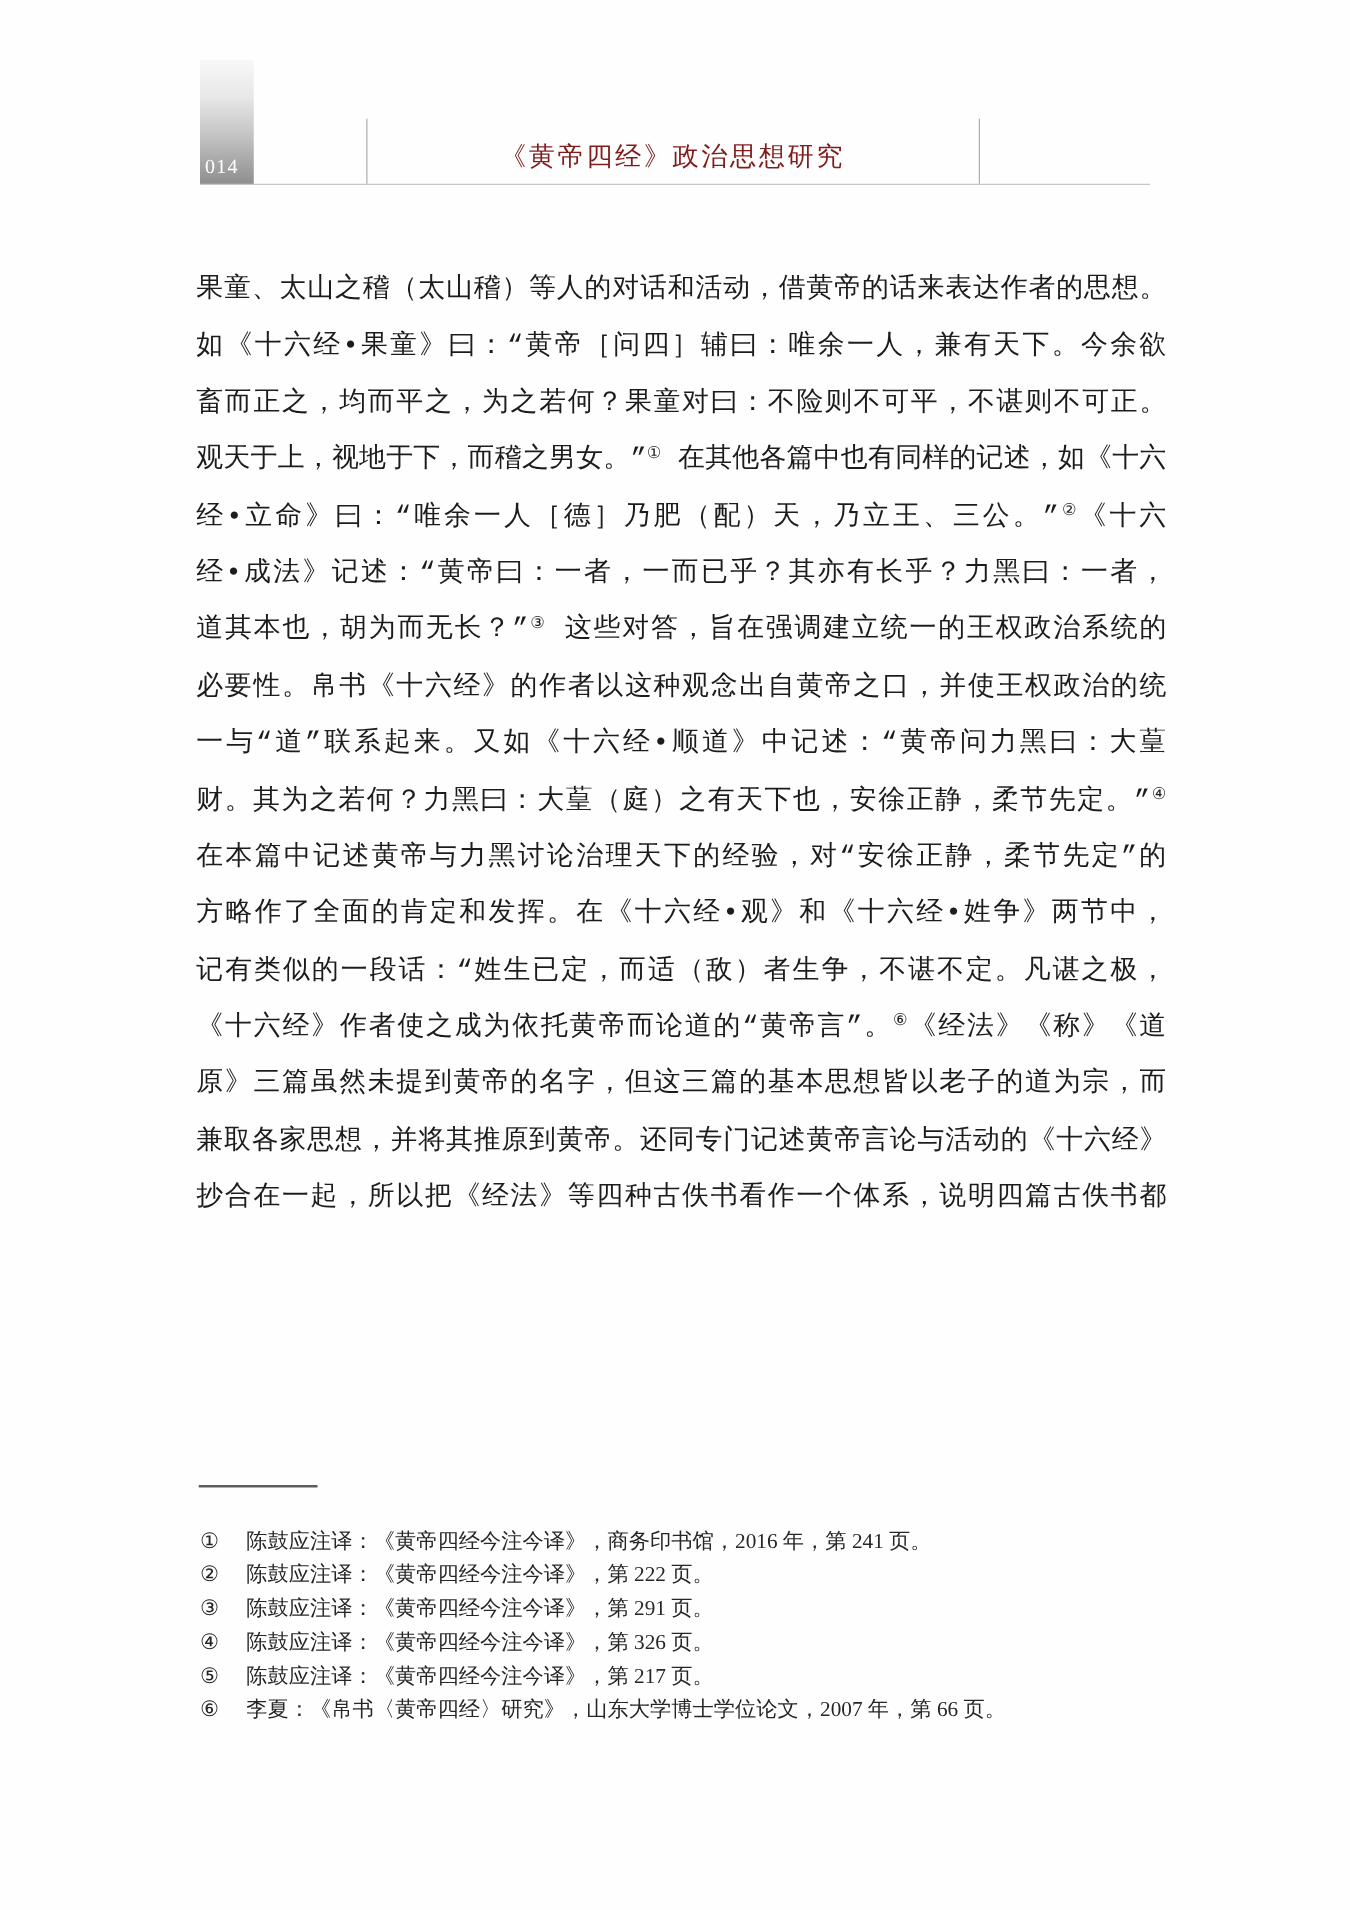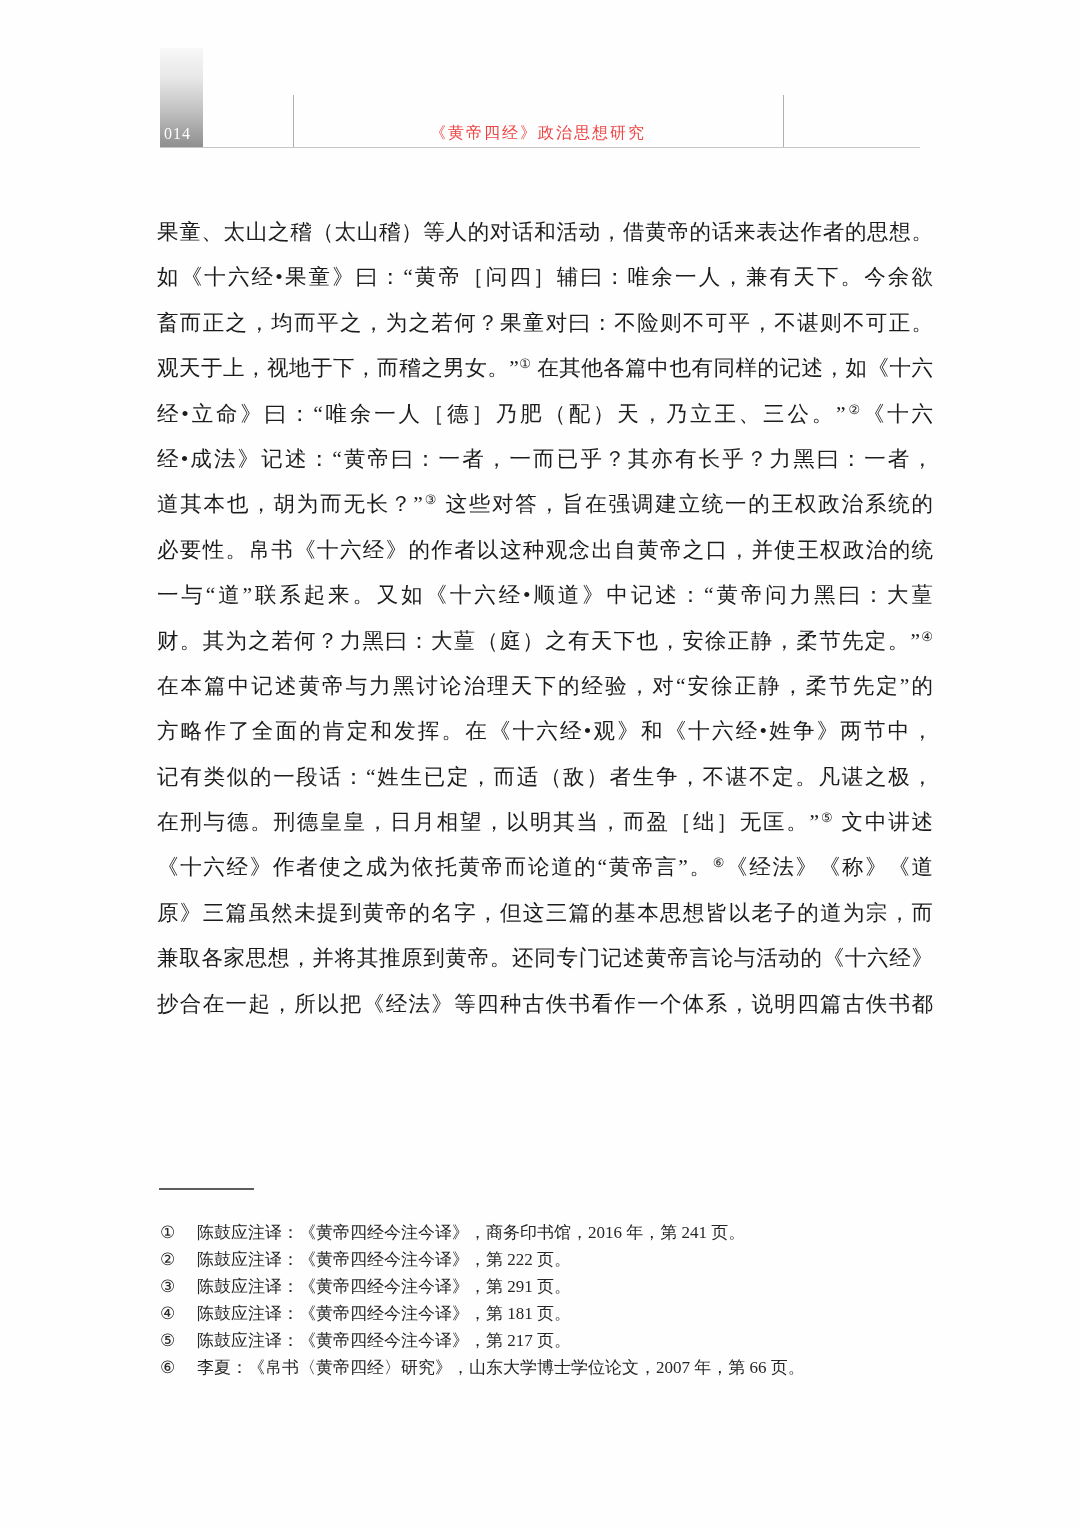--- a/index.html
+++ b/index.html
@@ -21,29 +21,29 @@
     position:absolute; left:160px; top:147px; width:760px; height:1px;
     background:#c6c6c6;
   }
   .tick {
     position:absolute; top:95px; width:1px; height:52px; background:#b0b0b0;
   }
   .tick-left  { left:293px; }
   .tick-right { left:783px; }
   .header-title {
     position:absolute; left:293px; top:111px; width:490px;
-    text-align:center; font-size:16px; color:#ef4444; letter-spacing:2px;margin-top:12px;
+    text-align:center; font-size:21px; color:#7f1d1d; letter-spacing:2px;
   }
   
   .body-text {
     position:absolute; left:157px; top:210px; width:776px;
     font-size:21.5px; line-height:45.4px; color:#1c1c1c;
   }
   .body-line {
-    height:45.4px; text-align:justify; text-align-last:justify;
+    height:45.4px; text-align:justify; text-align-last:justify;font-family:Liberation Mono, monospace;
   }
   sup.fn-ref {
     font-size:13px; line-height:0; vertical-align:7px; letter-spacing:0;
   }
   
   .fn-divider {
     position:absolute; left:159px; top:1188px; width:95px; height:2px;
     background:#5d5d5d;
   }
   .footnotes {
@@ -74,21 +74,20 @@
     <div class="body-line">观天于上，视地于下，而稽之男女。”<sup class="fn-ref">①</sup> 在其他各篇中也有同样的记述，如《十六</div>
     <div class="body-line">经•立命》曰：“唯余一人［德］乃肥（配）天，乃立王、三公。”<sup class="fn-ref">②</sup>《十六</div>
     <div class="body-line">经•成法》记述：“黄帝曰：一者，一而已乎？其亦有长乎？力黑曰：一者，</div>
     <div class="body-line">道其本也，胡为而无长？”<sup class="fn-ref">③</sup> 这些对答，旨在强调建立统一的王权政治系统的</div>
     <div class="body-line">必要性。帛书《十六经》的作者以这种观念出自黄帝之口，并使王权政治的统</div>
     <div class="body-line">一与“道”联系起来。又如《十六经•顺道》中记述：“黄帝问力黑曰：大葟</div>
     <div class="body-line">财。其为之若何？力黑曰：大葟（庭）之有天下也，安徐正静，柔节先定。”<sup class="fn-ref">④</sup></div>
     <div class="body-line">在本篇中记述黄帝与力黑讨论治理天下的经验，对“安徐正静，柔节先定”的</div>
     <div class="body-line">方略作了全面的肯定和发挥。在《十六经•观》和《十六经•姓争》两节中，</div>
     <div class="body-line">记有类似的一段话：“姓生已定，而适（敌）者生争，不谌不定。凡谌之极，</div>
-    <div class="body-line">在刑与德。刑德皇皇，日月相望，以明其当，而盈［绌］无匡。”<sup class="fn-ref">⑤</sup> 文中讲述</div>
     <div class="body-line">《十六经》作者使之成为依托黄帝而论道的“黄帝言”。<sup class="fn-ref">⑥</sup>《经法》《称》《道</div>
     <div class="body-line">原》三篇虽然未提到黄帝的名字，但这三篇的基本思想皆以老子的道为宗，而</div>
     <div class="body-line">兼取各家思想，并将其推原到黄帝。还同专门记述黄帝言论与活动的《十六经》</div>
     <div class="body-line">抄合在一起，所以把《经法》等四种古佚书看作一个体系，说明四篇古佚书都</div>
   </div>
 
   <div class="fn-divider"></div>
   <div class="footnotes">
     <div class="fn-item">
       <span class="fn-marker">①</span>
@@ -97,21 +96,21 @@
     <div class="fn-item">
       <span class="fn-marker">②</span>
       <span class="fn-text">陈鼓应注译：《黄帝四经今注今译》，第 222 页。</span>
     </div>
     <div class="fn-item">
       <span class="fn-marker">③</span>
       <span class="fn-text">陈鼓应注译：《黄帝四经今注今译》，第 291 页。</span>
     </div>
     <div class="fn-item">
       <span class="fn-marker">④</span>
-      <span class="fn-text">陈鼓应注译：《黄帝四经今注今译》，第 181 页。</span>
+      <span class="fn-text">陈鼓应注译：《黄帝四经今注今译》，第 326 页。</span>
     </div>
     <div class="fn-item">
       <span class="fn-marker">⑤</span>
       <span class="fn-text">陈鼓应注译：《黄帝四经今注今译》，第 217 页。</span>
     </div>
     <div class="fn-item">
       <span class="fn-marker">⑥</span>
       <span class="fn-text">李夏：《帛书〈黄帝四经〉研究》，山东大学博士学位论文，2007 年，第 66 页。</span>
     </div>
   </div>

